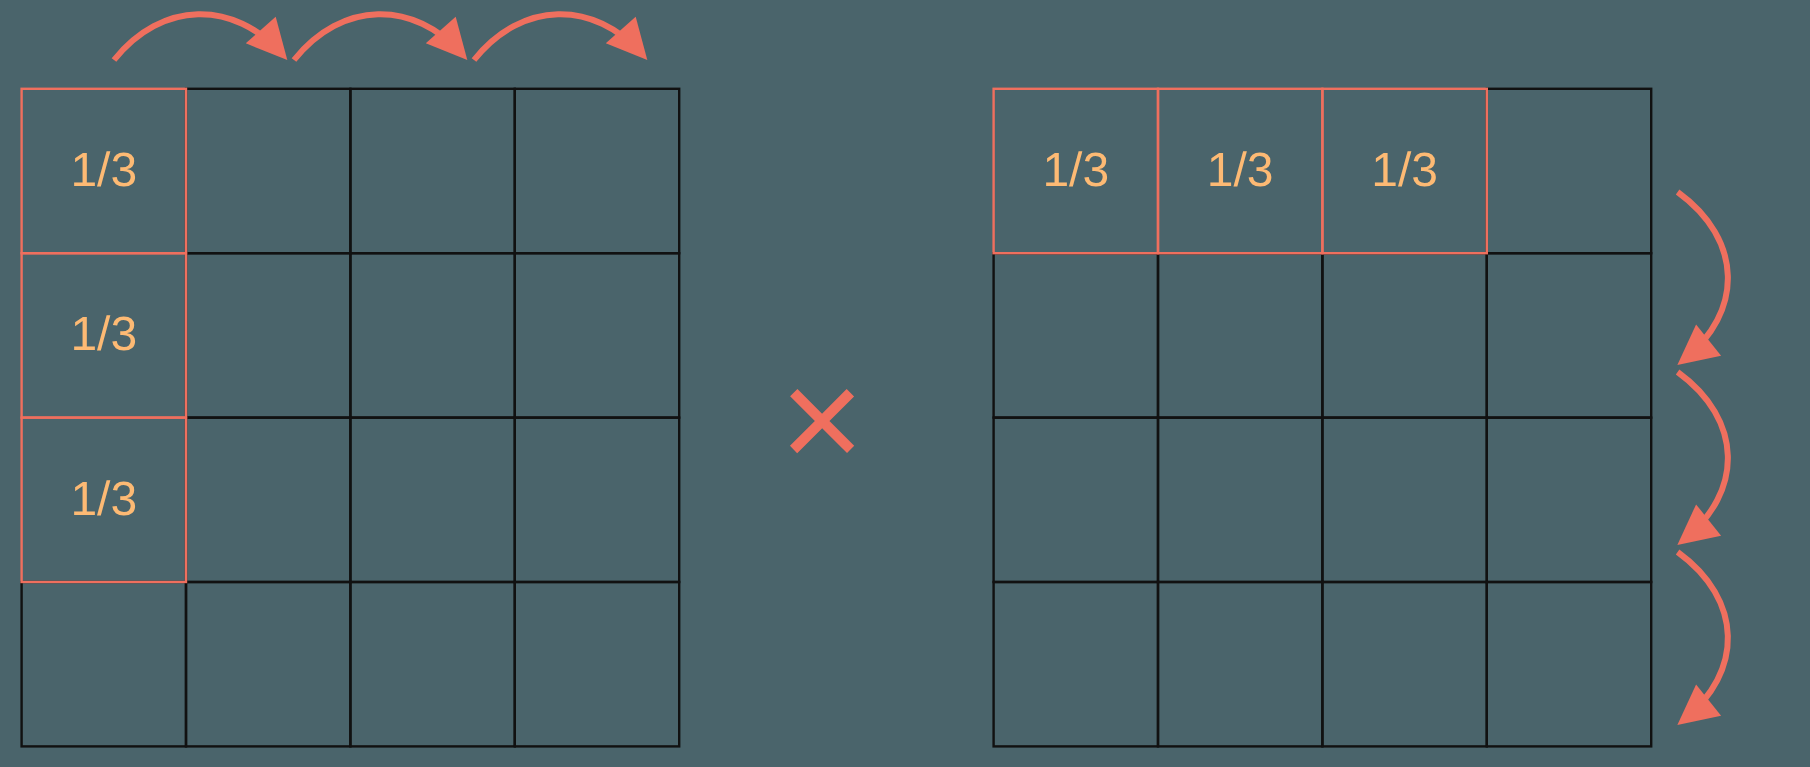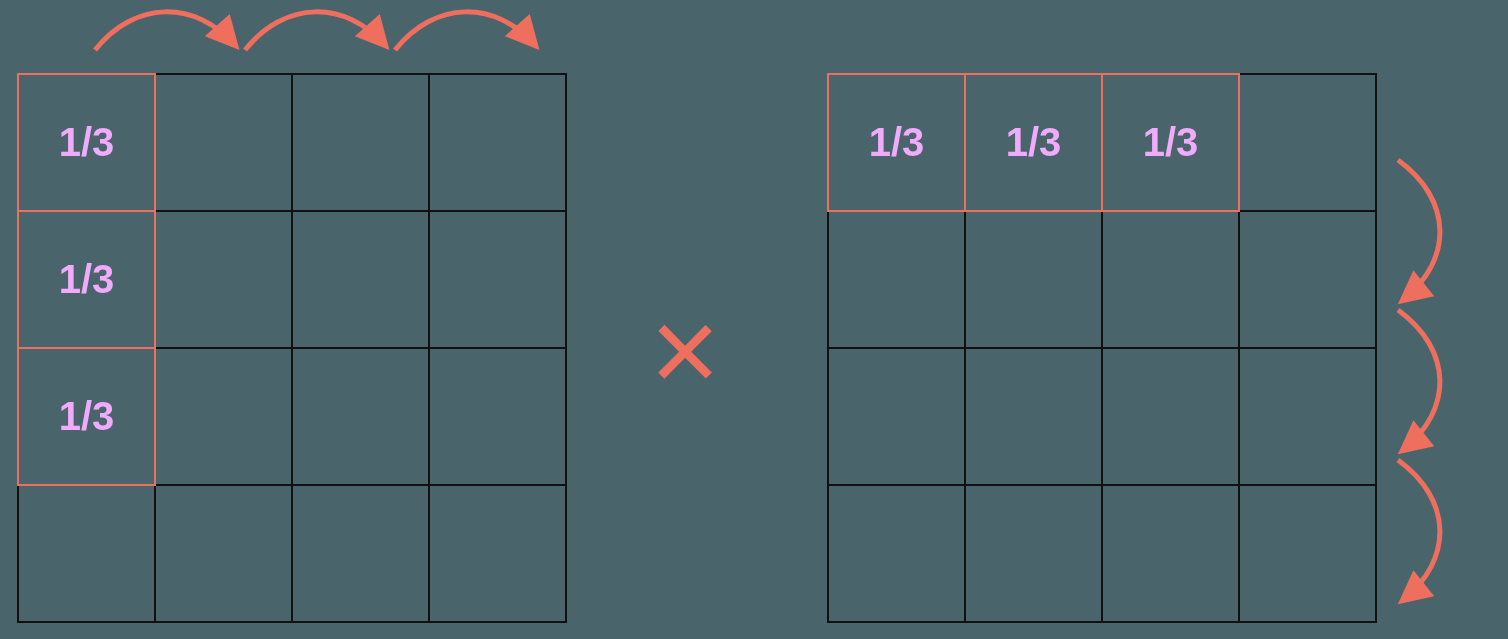--- a/index.html
+++ b/index.html
@@ -22,22 +22,22 @@
     grid-template-rows: repeat(4, 1fr);
   }
   .grid .cell {
     border: 2.5px solid #111;
     margin: -1.25px;
     box-sizing: border-box;
     display: flex;
     align-items: center;
     justify-content: center;
     font-size: 40px;
-    color: #f0abfc;
-    font-weight: 700;
+    color: #fdba74;
+    font-weight: 400;
     text-align: center;
   }
   .hl {
     border: 2.5px solid #ef6f5e !important;
     z-index: 2;
   }
   .times {
     position: absolute;
     color: #ef6f5e;
     font-size: 120px;

